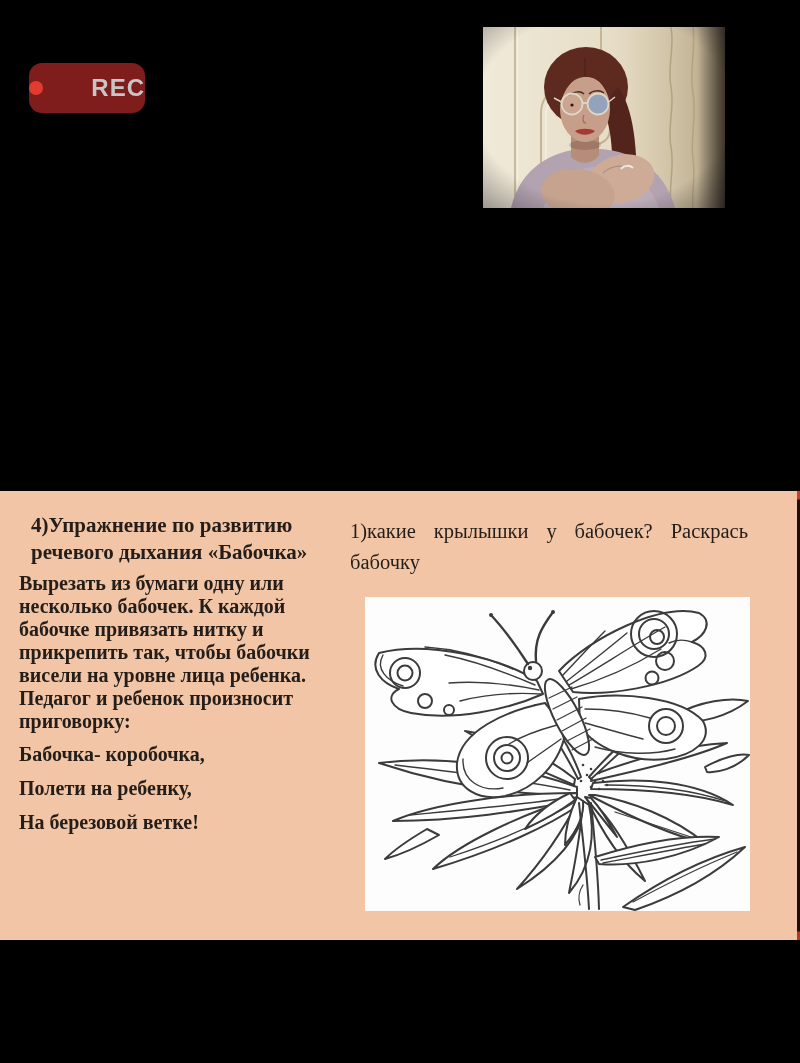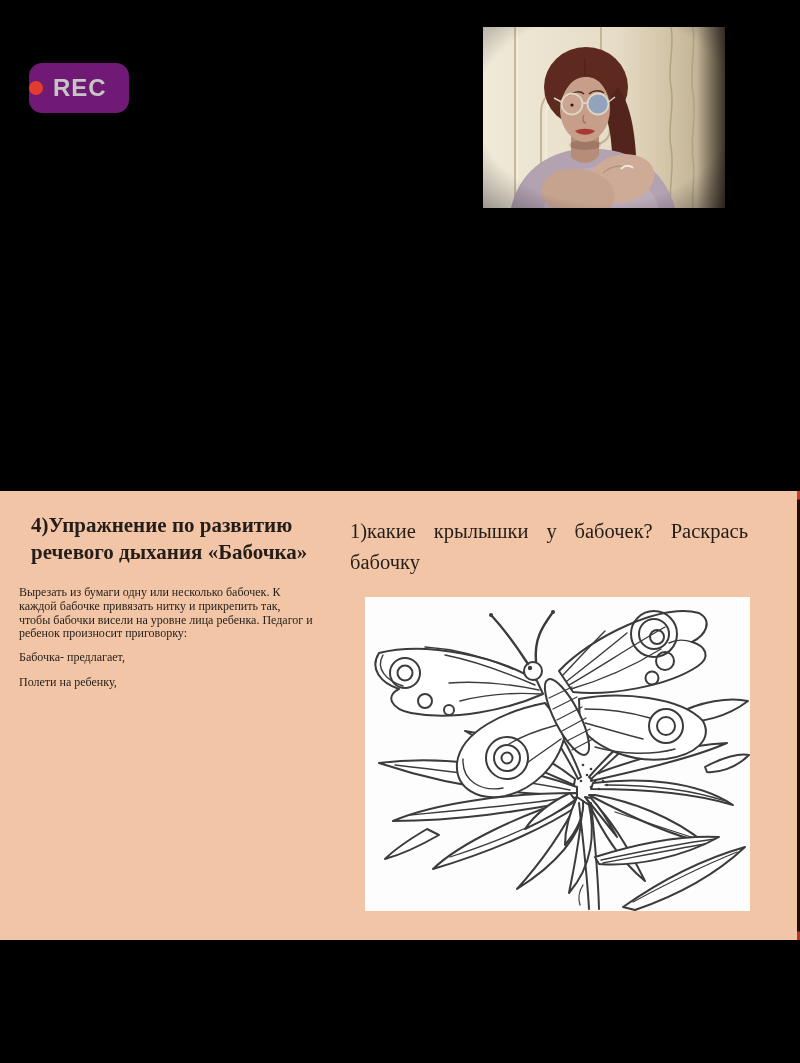--- a/index.html
+++ b/index.html
@@ -1,36 +1,36 @@
 <!DOCTYPE html>
 <html><head>
 <meta charset="utf-8">
 <style>
   html,body{margin:0;padding:0;background:#000;}
   .stage{position:relative;width:800px;height:1063px;background:#000;overflow:hidden;
          font-family:"Liberation Serif","DejaVu Serif",serif;}
 
   
-  .rec{position:absolute;left:29px;top:63px;width:100px;height:50px;background:#701a75;
-       border-radius:13px;display:flex;align-items:center;justify-content:flex-start;gap:10px;
+  .rec{position:absolute;left:29px;top:63px;width:116px;height:50px;background:#7f1d1d;
+       border-radius:13px;display:flex;align-items:center;justify-content:space-between;gap:10px;
        font-family:"Liberation Sans","DejaVu Sans",sans-serif;}
   .rec-dot{width:14px;height:14px;border-radius:50%;background:#e23b30;flex:0 0 auto;}
   .rec-label{color:#c6c6c6;font-size:24px;font-weight:bold;letter-spacing:1px;line-height:1;}
 
   
   .webcam{position:absolute;left:483px;top:27px;width:242px;height:181px;overflow:hidden;}
   .webcam svg{display:block;}
 
   
   .slide{position:absolute;left:0;top:491px;width:797px;height:449px;background:#f1c5a5;color:#241d19;}
   .slide-edge{position:absolute;right:0;top:491px;width:3px;height:449px;
       background:linear-gradient(180deg,#c8402a 0,#c8402a 8px,#230c06 9px,#230c06 calc(100% - 9px),#b13a26 calc(100% - 8px));}
 
   .h4{position:absolute;left:31px;top:21px;width:322px;font-size:21px;font-weight:bold;line-height:1.3;}
-  .leftbody{position:absolute;left:19px;top:95px;width:294px;font-size:12px;font-weight:normal;line-height:1.15;}
+  .leftbody{position:absolute;left:19px;top:81px;width:294px;font-size:20px;font-weight:bold;line-height:1.15;}
   .leftbody p{margin:0 0 10px;}
   .leftbody p.poem{margin:0 0 11px;}
   .h5{position:absolute;left:350px;top:25px;width:398px;font-size:20.5px;line-height:1.5;text-align:justify;}
   .artbox{position:absolute;left:365px;top:106px;width:385px;height:314px;background:#fdfdfd;}
   .artbox svg{display:block;}
 </style>
 </head>
 <body>
 
 <div class="stage">
@@ -101,22 +101,23 @@
       <rect x="214" y="0" width="28" height="181" fill="url(#edgeG)"></rect>
       <rect x="0" y="0" width="242" height="181" fill="url(#vig)"></rect>
     </svg>
   </div>
 
   <div class="slide">
     <div class="h4">4)Упражнение по развитию речевого дыхания «Бабочка»</div>
 
     <div class="leftbody">
       <p>Вырезать из бумаги одну или несколько бабочек. К каждой бабочке привязать нитку и прикрепить так, чтобы бабочки висели на уровне лица ребенка. Педагог и ребенок произносит приговорку:</p>
-      <p class="poem">Бабочка- предлагает,</p>
+      <p class="poem">Бабочка- коробочка,</p>
       <p class="poem">Полети на ребенку,</p>
+      <p class="poem">На березовой ветке!</p>
     </div>
 
     <div class="h5">1)какие крылышки у бабочек? Раскрась бабочку</div>
 
     <div class="artbox">
       <svg width="385" height="314" viewBox="0 0 385 314">
         <g stroke="#3b3b3b" stroke-width="2" fill="none" stroke-linecap="round" stroke-linejoin="round">
 
           <path d="M310,118 C335,104 365,100 383,104 C362,120 336,126 315,125 Z" fill="#fff"></path>
           <path d="M340,170 C358,160 375,156 384,158 C370,172 352,176 342,175 Z" fill="#fff"></path>

